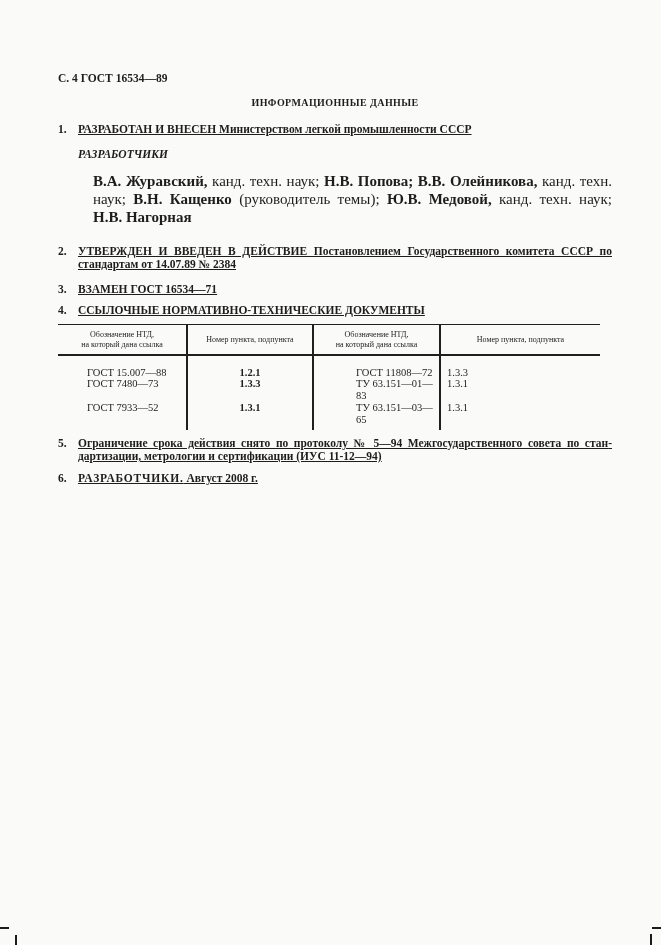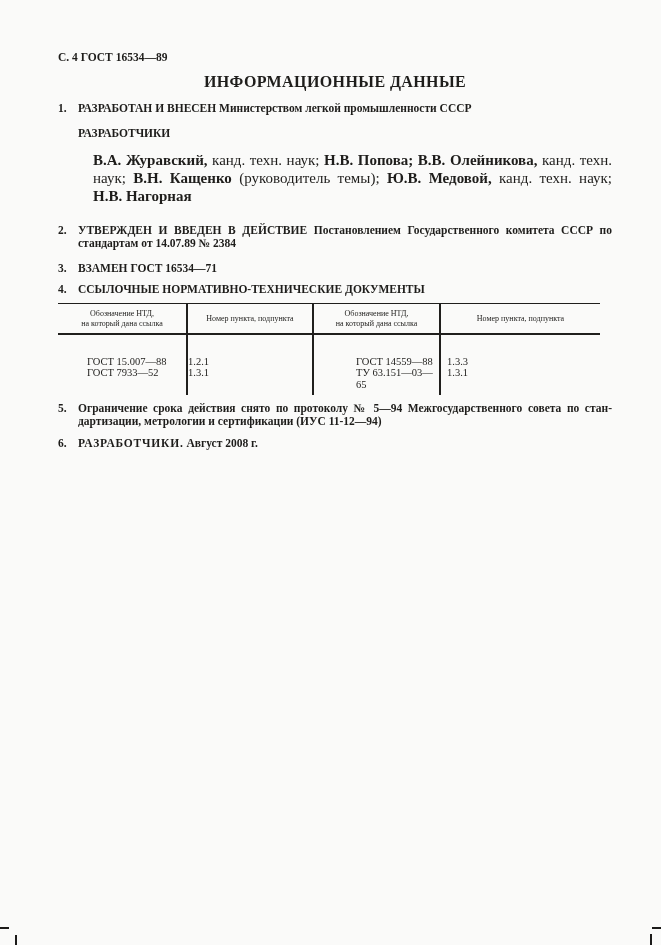--- a/index.html
+++ b/index.html
@@ -6,43 +6,44 @@
   body {
     width:661px; height:945px;
     background:#fafaf9;
     color:#1e1d1b;
     font-family:"Liberation Serif", "DejaVu Serif", serif;
     position:relative;
     overflow:hidden;
   }
   .content {
     padding:51px 49px 0 58px;
+    margin-top:21px;
   }
   .page-header {
     font-size:11.5px; font-weight:bold; line-height:13px;
   }
   .doc-title {
     margin-top:11px;
     text-align:center;
-    font-size:16px; font-weight:bold; letter-spacing:0.4px;
+    font-size:10px; font-weight:bold; letter-spacing:0.4px;
     line-height:13px;
   }
   .item {
     display:flex;
     font-size:11.5px; line-height:13.5px;
     font-weight:bold;
     text-align:justify;
     hyphens:manual;
   }
   .item .num { flex:0 0 20px; text-align:left; }
-  .item .body { flex:1; }
+  .item .body { flex:1;text-decoration:underline; }
   .mt-item1 { margin-top:14px; }
   .subheading {
     margin-top:11px; margin-left:20px;
-    font-size:11.5px; font-weight:bold; line-height:13px;
+    font-size:11.5px; font-weight:bold; line-height:13px;font-style:italic;
   }
   .developers {
     margin:11px 0 0 35px;
     font-size:15px; line-height:18px;
     text-align:justify;
     hyphens:manual;
   }
   .developers .b { font-weight:bold; }
   .mt-item2 { margin-top:19px; }
   .mt-item3 { margin-top:11px; }
@@ -70,24 +71,24 @@
     padding:5px 4px 4px;
     white-space:pre-line;
     border-bottom:2.5px solid #201f1d;
   }
   table.refs .vline { border-right:2px solid #201f1d; }
   table.refs td {
     font-size:10.5px; line-height:11.9px;
     padding:0;
     vertical-align:top;
   }
-  table.refs tbody tr:first-child td { padding-top:21px; }
+  table.refs tbody tr:first-child td { padding-top:11px; }
   table.refs tbody tr:last-child td { padding-bottom:3.5px; }
   table.refs td.a1 { padding-left:29px; }
-  table.refs td.a2 { text-align:left; }
+  table.refs td.a2 { text-align:center;font-weight:bold; }
   table.refs td.a3 { padding-left:42px; }
   table.refs td.a4 { padding-left:6px; }
 
   .crop-mark { position:absolute; background:#1c1b1a; }
   .cm-h-left  { left:0;     top:927px; width:9px;  height:2px; }
   .cm-h-right { left:652px; top:927px; width:9px;  height:2px; }
   .cm-v-left  { left:15px;  top:935px; width:1.5px; height:10px; }
   .cm-v-right { left:650px; top:934px; width:1.5px; height:11px; }
 </style>
 </head>
@@ -137,22 +138,28 @@
         <th class="vline">Номер пункта, подпункта</th>
         <th class="vline">Обозначение НТД,
 на который дана ссылка</th>
         <th>Номер пункта, подпункта</th>
       </tr>
     </thead>
     <tbody>
       <tr>
         <td class="a1 vline">ГОСТ 15.007—88</td>
         <td class="a2 vline">1.2.1</td>
-        <td class="a3 vline">ГОСТ 14559—88</td>
+        <td class="a3 vline">ГОСТ 11808—72</td>
         <td class="a4">1.3.3</td>
+      </tr>
+      <tr>
+        <td class="a1 vline">ГОСТ 7480—73</td>
+        <td class="a2 vline">1.3.3</td>
+        <td class="a3 vline">ТУ 63.151—01—83</td>
+        <td class="a4">1.3.1</td>
       </tr>
       <tr>
         <td class="a1 vline">ГОСТ 7933—52</td>
         <td class="a2 vline">1.3.1</td>
         <td class="a3 vline">ТУ 63.151—03—65</td>
         <td class="a4">1.3.1</td>
       </tr>
     </tbody>
   </table>
 

